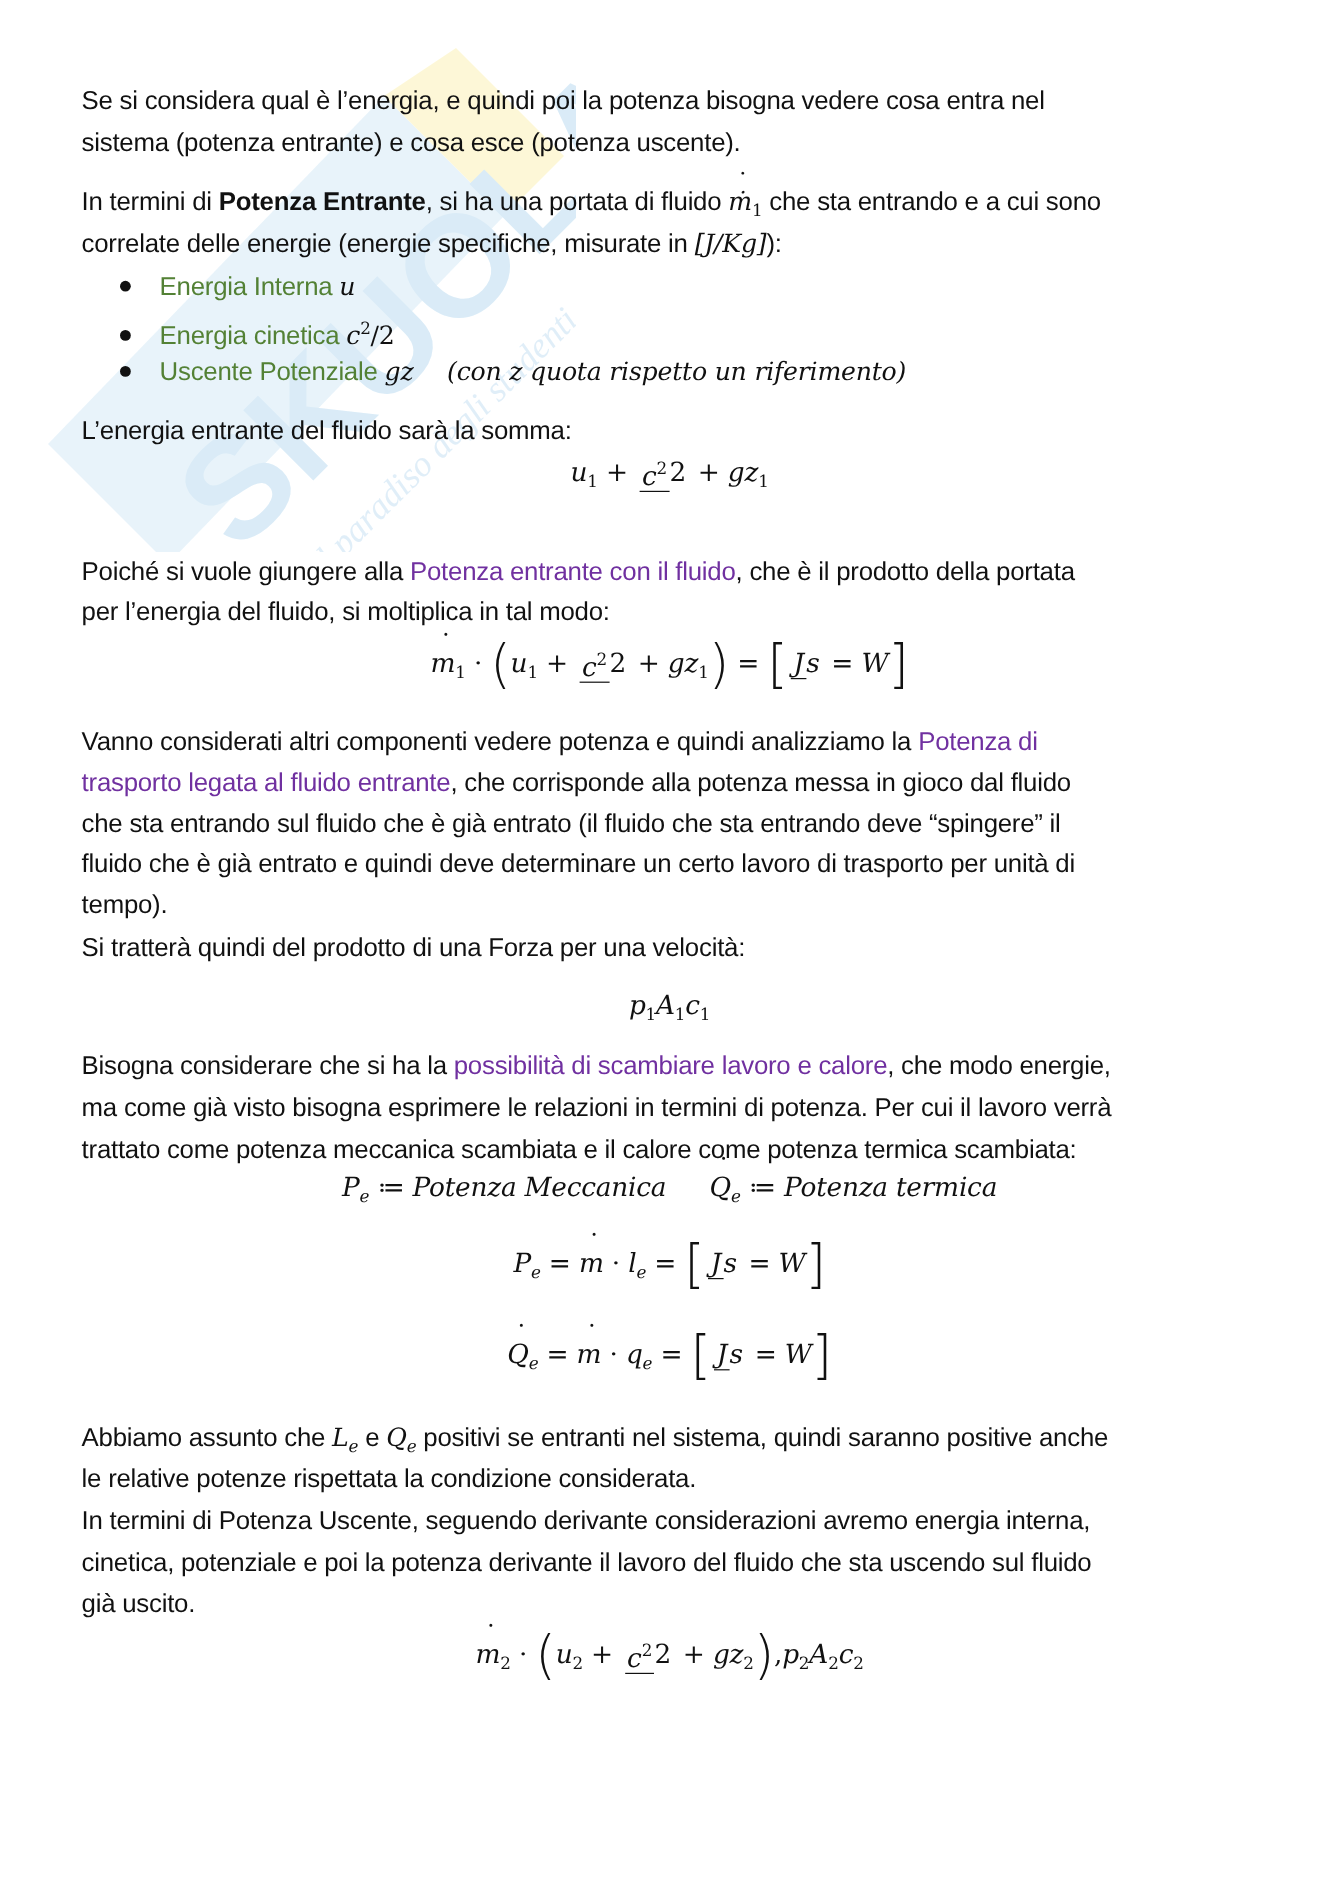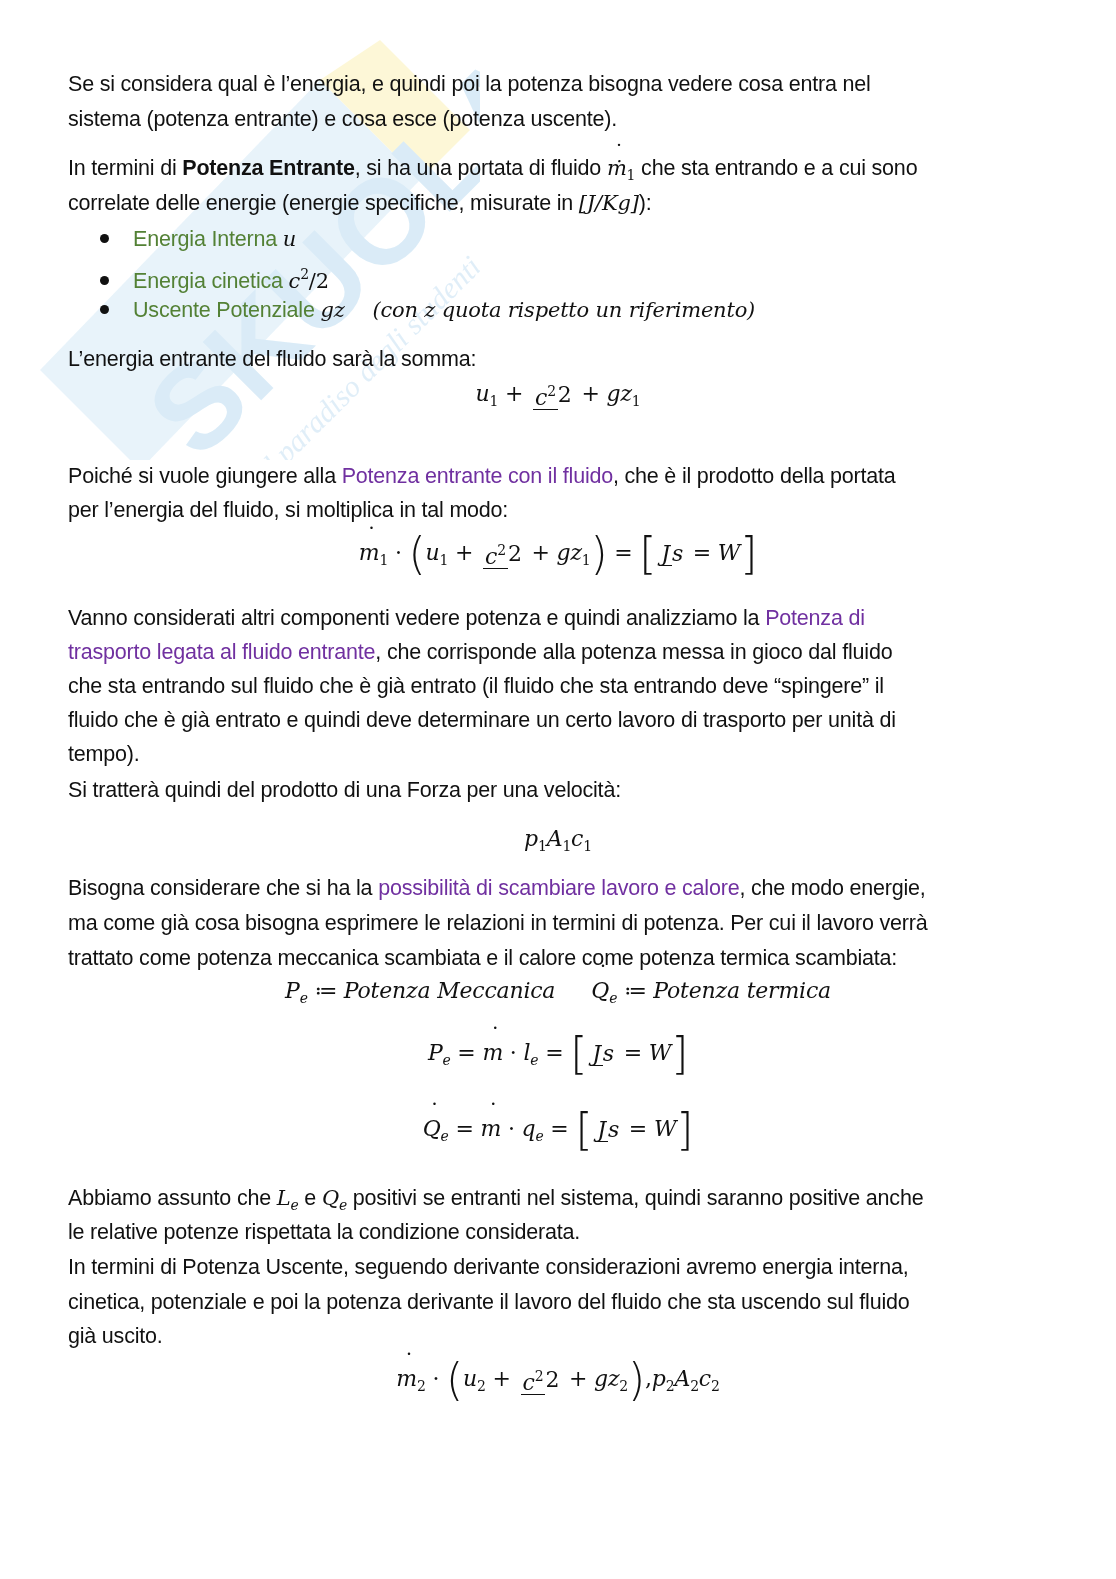--- a/index.html
+++ b/index.html
@@ -104,21 +104,21 @@
   <div class="p" style="top:737px">tempo).</div>
   <div class="p" style="top:773px">Si tratterà quindi del prodotto di una Forza per una velocità:</div>
 
   <div class="eq" style="top:826px">
     <span class="it">p</span><span class="sub">1</span><span class="it">A</span><span class="sub">1</span><span class="it">c</span><span class="sub">1</span>
   </div>
 
   <div class="p" style="top:871px">
     <span>Bisogna considerare che si ha la </span><span class="purple">possibilità di scambiare lavoro e calore</span><span>, che modo energie,</span>
   </div>
-  <div class="p" style="top:906px">ma come già cosa bisogna esprimere le relazioni in termini di potenza. Per cui il lavoro verrà</div>
+  <div class="p" style="top:906px">ma come già visto bisogna esprimere le relazioni in termini di potenza. Per cui il lavoro verrà</div>
   <div class="p" style="top:941px">trattato come potenza meccanica scambiata e il calore come potenza termica scambiata:</div>
 
   <div class="eq" style="top:978px">
     <span class="it">P</span><span class="sub it">e</span><span class="it"> ≔ Potenza Meccanica</span><span style="display:inline-block;width:36px"></span><span class="it dotm">Q</span><span class="sub it">e</span><span class="it"> ≔ Potenza termica</span>
   </div>
 
   <div class="eq" style="top:1032px">
     <span class="it">P</span><span class="sub it">e</span><span> = </span><span class="it dotm">m</span><span> · </span><span class="it">l</span><span class="sub it">e</span><span> = </span><span class="big">[</span><span class="frac">
         <span class="num">J</span>
         <span class="den it">s</span>

